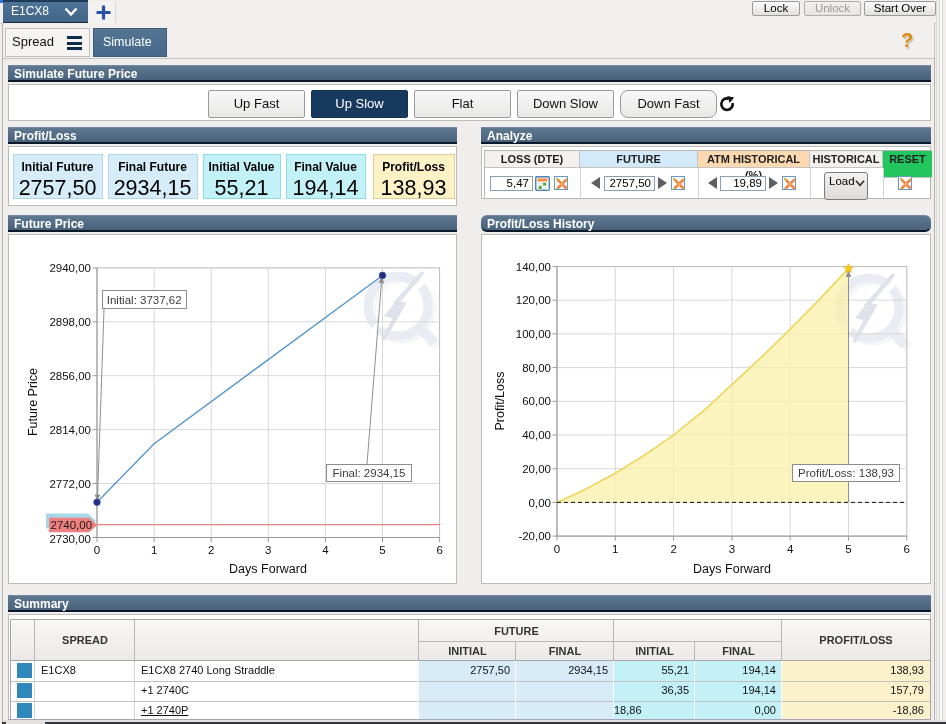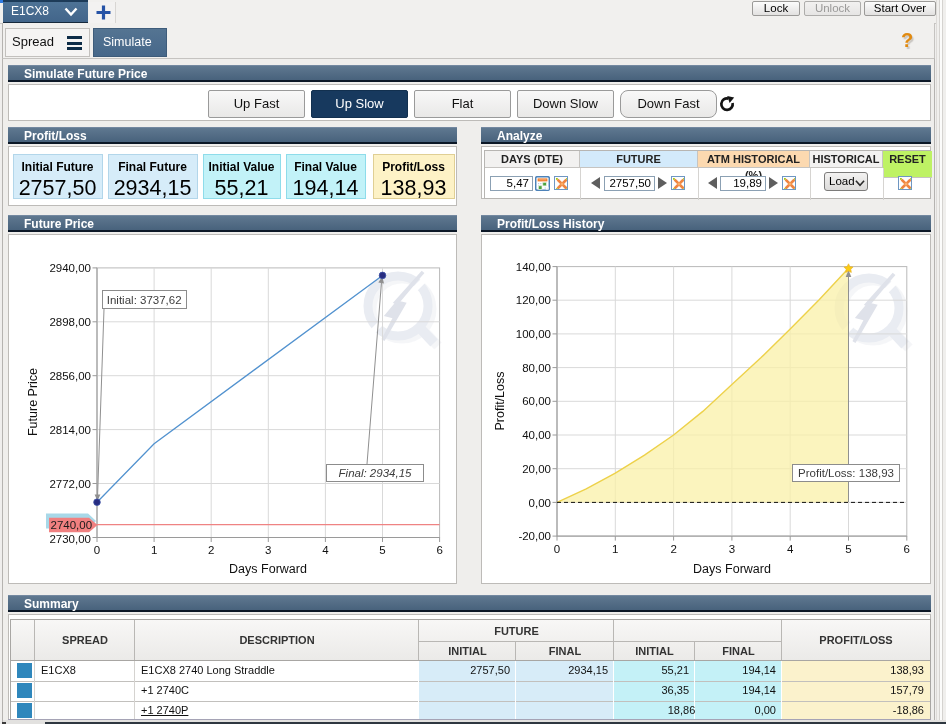--- a/index.html
+++ b/index.html
@@ -4,21 +4,21 @@
 <style>
 * { margin:0; padding:0; box-sizing:border-box; }
 html,body { width:946px; height:724px; overflow:hidden; }
 body { font-family:"Liberation Sans", sans-serif; background:#efeeed; position:relative; }
 .abs { position:absolute; }
 .sech {
   position:absolute; height:17px; line-height:16px;
   background:linear-gradient(#5f7890,#48627c);
   border-top:1px solid #7388a0;
   border-bottom:2px solid #0c1827;
-  color:#fff; font-size:12px; font-weight:bold; padding-left:16px;
+  color:#fff; font-size:12px; font-weight:bold; padding-left:6px;
 }
 .body-box { position:absolute; background:#fff; border:1px solid #bdbbb8; }
 .btn {
   position:absolute; height:28px; width:97px; text-align:center; line-height:26px;
   background:linear-gradient(#f8f8f8,#e9e8e7); border:1px solid #9a9a9a; border-radius:2px;
   font-size:13px; color:#111;
 }
 .btn.sel { background:#17395e; color:#fff; border-color:#12304f; }
 .statbox { position:absolute; height:45px; text-align:center; }
 .statbox .lab { font-size:12px; font-weight:bold; margin-top:5px; }
@@ -96,25 +96,25 @@
 <div class="statbox bg-yell" style="left:372.5px;top:154px;width:82px;">
     <div class="lab">Profit/Loss</div>
     <div class="val">138,93</div>
   </div>
 
 <div class="sech" style="left:481px;top:127px;width:450px;">Analyze</div>
 <div class="body-box" style="left:481px;top:146px;width:450px;height:53px;"></div>
 
 <div class="abs" style="left:484px;top:150px;width:447px;height:49px;border:1px solid #b7b5b2;background:#fff;">
 
-  <div class="abs" style="left:0;top:0;width:95px;height:17px;background:#f2f1f0;border-right:1px solid #c6c4c1;border-bottom:1px solid #c6c4c1;text-align:center;line-height:16px;font-size:11px;font-weight:bold;color:#222;">DAYS (DTE)</div>
+  <div class="abs" style="left:0;top:0;width:95px;height:17px;background:#f2f1f0;border-right:1px solid #c6c4c1;border-bottom:1px solid #c6c4c1;text-align:center;line-height:16px;font-size:11px;font-weight:bold;color:#222;">LOSS (DTE)</div>
   <div class="abs" style="left:95px;top:0;width:118px;height:17px;background:#d3eafb;border-right:1px solid #c6c4c1;border-bottom:1px solid #c6c4c1;text-align:center;line-height:16px;font-size:11px;font-weight:bold;color:#222;">FUTURE</div>
   <div class="abs" style="left:213px;top:0;width:112px;height:17px;background:#fcd9b0;border-right:1px solid #c6c4c1;border-bottom:1px solid #c6c4c1;text-align:center;line-height:16px;font-size:11px;font-weight:bold;color:#222;">ATM HISTORICAL (%)</div>
   <div class="abs" style="left:325px;top:0;width:73px;height:17px;background:#f2f1f0;border-right:1px solid #c6c4c1;border-bottom:1px solid #c6c4c1;text-align:center;line-height:16px;font-size:11px;font-weight:bold;color:#222;">HISTORICAL</div>
-  <div class="abs" style="left:398px;top:0;width:49px;height:27px;background:#bef264;border-bottom:1px solid #c6c4c1;text-align:center;line-height:16px;font-size:11px;font-weight:bold;color:#222;">RESET</div>
+  <div class="abs" style="left:398px;top:0;width:49px;height:27px;background:#22c55e;border-bottom:1px solid #c6c4c1;text-align:center;line-height:16px;font-size:11px;font-weight:bold;color:#222;">RESET</div>
 
   <div class="abs" style="left:95px;top:17px;width:1px;height:32px;background:#d6d4d1;"></div>
   <div class="abs" style="left:213px;top:17px;width:1px;height:32px;background:#d6d4d1;"></div>
   <div class="abs" style="left:325px;top:17px;width:1px;height:32px;background:#d6d4d1;"></div>
   <div class="abs" style="left:398px;top:17px;width:1px;height:32px;background:#d6d4d1;"></div>
 </div>
 
 <div class="abs" style="left:490px;top:176px;width:43px;height:15px;background:#fff;border:1px solid #8ba0b3;font-size:11.5px;text-align:right;line-height:13px;padding-right:3px;">5,47</div>
 <svg class="abs" style="left:535px;top:176px;" width="15" height="15" viewBox="0 0 15 15">
     <rect x="0.7" y="0.7" width="13.6" height="13.6" rx="1.5" fill="#fff" stroke="#4d82b8" stroke-width="1.5"></rect>
@@ -166,38 +166,38 @@
     <svg width="12" height="12" viewBox="0 0 12 12">
       <path d="M1.6 1.6 L10.4 10.4 M10.4 1.6 L1.6 10.4" stroke="#ef8440" stroke-width="2.7"></path>
       <rect x="4.6" y="4.6" width="2.8" height="2.8" fill="#f9ab66"></rect>
       <rect x="-0.8" y="-0.8" width="2.6" height="2.6" fill="#a6c418"></rect>
       <rect x="10.2" y="-0.8" width="2.6" height="2.6" fill="#a6c418"></rect>
       <rect x="-0.8" y="10.2" width="2.6" height="2.6" fill="#a6c418"></rect>
       <rect x="10.2" y="10.2" width="2.6" height="2.6" fill="#a6c418"></rect>
     </svg>
   </div>
 
-<div class="abs" style="left:824px;top:172px;width:44px;height:19px;background:linear-gradient(#f3f2f1,#dcdbda);border:1px solid #7c7b7a;border-radius:3px;font-size:11.5px;line-height:17px;padding-left:4px;">Load</div>
+<div class="abs" style="left:824px;top:172px;width:44px;height:28px;background:linear-gradient(#f3f2f1,#dcdbda);border:1px solid #7c7b7a;border-radius:3px;font-size:11.5px;line-height:17px;padding-left:4px;">Load</div>
 <svg class="abs" style="left:855px;top:179px;" width="10" height="8" viewBox="0 0 11 8">
     <path d="M1 1.5 L5.5 6.5 L10 1.5" fill="none" stroke="#2a2a2a" stroke-width="1.7"></path>
   </svg>
 
 <div class="xbtn" style="left:898px;top:176px;">
     <svg width="12" height="12" viewBox="0 0 12 12">
       <path d="M1.6 1.6 L10.4 10.4 M10.4 1.6 L1.6 10.4" stroke="#ef8440" stroke-width="2.7"></path>
       <rect x="4.6" y="4.6" width="2.8" height="2.8" fill="#f9ab66"></rect>
       <rect x="-0.8" y="-0.8" width="2.6" height="2.6" fill="#a6c418"></rect>
       <rect x="10.2" y="-0.8" width="2.6" height="2.6" fill="#a6c418"></rect>
       <rect x="-0.8" y="10.2" width="2.6" height="2.6" fill="#a6c418"></rect>
       <rect x="10.2" y="10.2" width="2.6" height="2.6" fill="#a6c418"></rect>
     </svg>
   </div>
 
 <div class="sech" style="left:8px;top:215px;width:449px;">Future Price</div>
-<div class="sech" style="left:481px;top:215px;width:450px;">Profit/Loss History</div>
+<div class="sech" style="left:481px;top:215px;width:450px;border-radius:6px;">Profit/Loss History</div>
 <div class="body-box" style="left:8px;top:234px;width:449px;height:350px;"></div>
 <div class="body-box" style="left:481px;top:234px;width:450px;height:350px;"></div>
 
 <svg class="abs" style="left:9px;top:235px;" width="447" height="348" viewBox="9 235 447 348">
   <defs>
     <g id="wm">
       <g transform="translate(4,3)" opacity="0.55">
         <circle cx="0" cy="0" r="30" fill="none" stroke="#eef0f4" stroke-width="9"></circle>
         <path d="M21 21 L36 37" stroke="#eef0f4" stroke-width="10" fill="none"></path>
       </g>
@@ -271,21 +271,21 @@
   <polyline points="97,502.2 154.1,443.8 382.5,275.4" fill="none" stroke="#5292cf" stroke-width="1.3"></polyline>
 
   <line x1="104" y1="309" x2="97.6" y2="495" stroke="#909090"></line>
   <path d="M97.4 501 L94.6 494.4 L100.4 494.4 Z" fill="#909090"></path>
   <line x1="367" y1="464" x2="381.5" y2="282" stroke="#909090"></line>
   <path d="M382.3 276.5 L378.3 282.4 L384.0 283.5 Z" fill="#909090"></path>
   <circle cx="97" cy="502.2" r="3.3" fill="#272c80" stroke="#3a4fa5" stroke-width="0.8"></circle>
   <circle cx="382.5" cy="275.4" r="3.3" fill="#272c80" stroke="#3a4fa5" stroke-width="0.8"></circle>
 </svg>
 <div class="tt" style="left:101.7px;top:289.9px;width:85px;height:19px;line-height:18px;">Initial: 3737,62</div>
-<div class="tt" style="left:326px;top:463.9px;width:98px;height:18px;line-height:17px;font-style:italic;">Final: 2934,15</div>
+<div class="tt" style="left:326px;top:463.9px;width:86px;height:18px;line-height:17px;">Final: 2934,15</div>
 
 <svg class="abs" style="left:482px;top:235px;" width="448" height="348" viewBox="482 235 448 348">
   <g transform="translate(869,308)">
       <use href="#wm"></use>
     </g>
   <rect x="557" y="266.6" width="349.8" height="269.5" fill="none" stroke="#b9b9b9"></rect>
   <g stroke="#d9d9d9">
     <line x1="557" y1="300.2" x2="906.8" y2="300.2"></line>
     <line x1="557" y1="333.9" x2="906.8" y2="333.9"></line>
     <line x1="557" y1="367.6" x2="906.8" y2="367.6"></line>
@@ -352,21 +352,20 @@
 <div class="tt" style="left:792px;top:463.9px;width:108px;height:18px;line-height:17px;">Profit/Loss: 138,93</div>
 
 <div class="sech" style="left:8px;top:595px;width:923px;">Summary</div>
 <div class="body-box" style="left:8px;top:614px;width:923px;height:110px;border-bottom:none;"></div>
 
 <div class="abs" style="left:10px;top:619px;width:921px;height:101px;border:1px solid #a8a6a3;border-bottom:none;background:#fff;font-size:11px;color:#111;">
 
   <div class="abs" style="left:0;top:0;width:919px;height:40px;background:linear-gradient(#f8f7f6,#ebeae8);"></div>
 
   <div class="abs" style="left:24px;top:0;width:100px;height:40px;line-height:40px;text-align:center;font-weight:bold;color:#333;">SPREAD</div>
-  <div class="abs" style="left:124px;top:0;width:284px;height:40px;line-height:40px;text-align:center;font-weight:bold;color:#333;">DESCRIPTION</div>
   <div class="abs" style="left:408px;top:0;width:195px;height:22px;line-height:23px;text-align:center;font-weight:bold;color:#333;">FUTURE</div>
   <div class="abs" style="left:771px;top:0;width:148px;height:40px;line-height:40px;text-align:center;font-weight:bold;color:#333;">PROFIT/LOSS</div>
   <div class="abs" style="left:408px;top:22px;width:97px;height:18px;line-height:18px;text-align:center;font-weight:bold;color:#333;">INITIAL</div>
   <div class="abs" style="left:505px;top:22px;width:98px;height:18px;line-height:18px;text-align:center;font-weight:bold;color:#333;">FINAL</div>
   <div class="abs" style="left:603px;top:22px;width:81px;height:18px;line-height:18px;text-align:center;font-weight:bold;color:#333;">INITIAL</div>
   <div class="abs" style="left:684px;top:22px;width:87px;height:18px;line-height:18px;text-align:center;font-weight:bold;color:#333;">FINAL</div>
 
   <div class="abs" style="left:23px;top:0;width:1px;height:40px;background:#b9b7b4;"></div>
   <div class="abs" style="left:123px;top:0;width:1px;height:40px;background:#b9b7b4;"></div>
   <div class="abs" style="left:407px;top:0;width:1px;height:40px;background:#b9b7b4;"></div>
@@ -404,21 +403,21 @@
   <div class="abs" style="left:603px;top:44px;width:75px;text-align:right;">55,21</div>
   <div class="abs" style="left:684px;top:44px;width:81px;text-align:right;">194,14</div>
   <div class="abs" style="left:771px;top:44px;width:142px;text-align:right;">138,93</div>
 
   <div class="abs" style="left:130px;top:64px;">+1 2740C</div>
   <div class="abs" style="left:603px;top:64px;width:75px;text-align:right;">36,35</div>
   <div class="abs" style="left:684px;top:64px;width:81px;text-align:right;">194,14</div>
   <div class="abs" style="left:771px;top:64px;width:142px;text-align:right;">157,79</div>
 
   <div class="abs" style="left:130px;top:84px;text-decoration:underline;">+1 2740P</div>
-  <div class="abs" style="left:633px;top:84px;width:75px;text-align:center;">18,86</div>
+  <div class="abs" style="left:603px;top:84px;width:75px;text-align:left;">18,86</div>
   <div class="abs" style="left:684px;top:84px;width:81px;text-align:right;">0,00</div>
   <div class="abs" style="left:771px;top:84px;width:142px;text-align:right;">-18,86</div>
 </div>
 
 <div class="abs" style="left:936px;top:0;width:10px;height:724px;background:#f0efed;border-left:1px solid #dddbd8;"></div>
 <div class="abs" style="left:939px;top:0;width:4px;height:724px;background:#fcfcfb;border-left:1px solid #d5d3d0;border-right:1px solid #d5d3d0;"></div>
 
 <div class="abs" style="left:8px;top:719px;width:923px;height:1px;background:#a5a3b5;"></div>
 <div class="abs" style="left:3px;top:720px;width:943px;height:4px;background:#e2e1df;"></div>
 <div class="abs" style="left:45px;top:721.5px;width:901px;height:2.5px;background:#2e3740;"></div>

